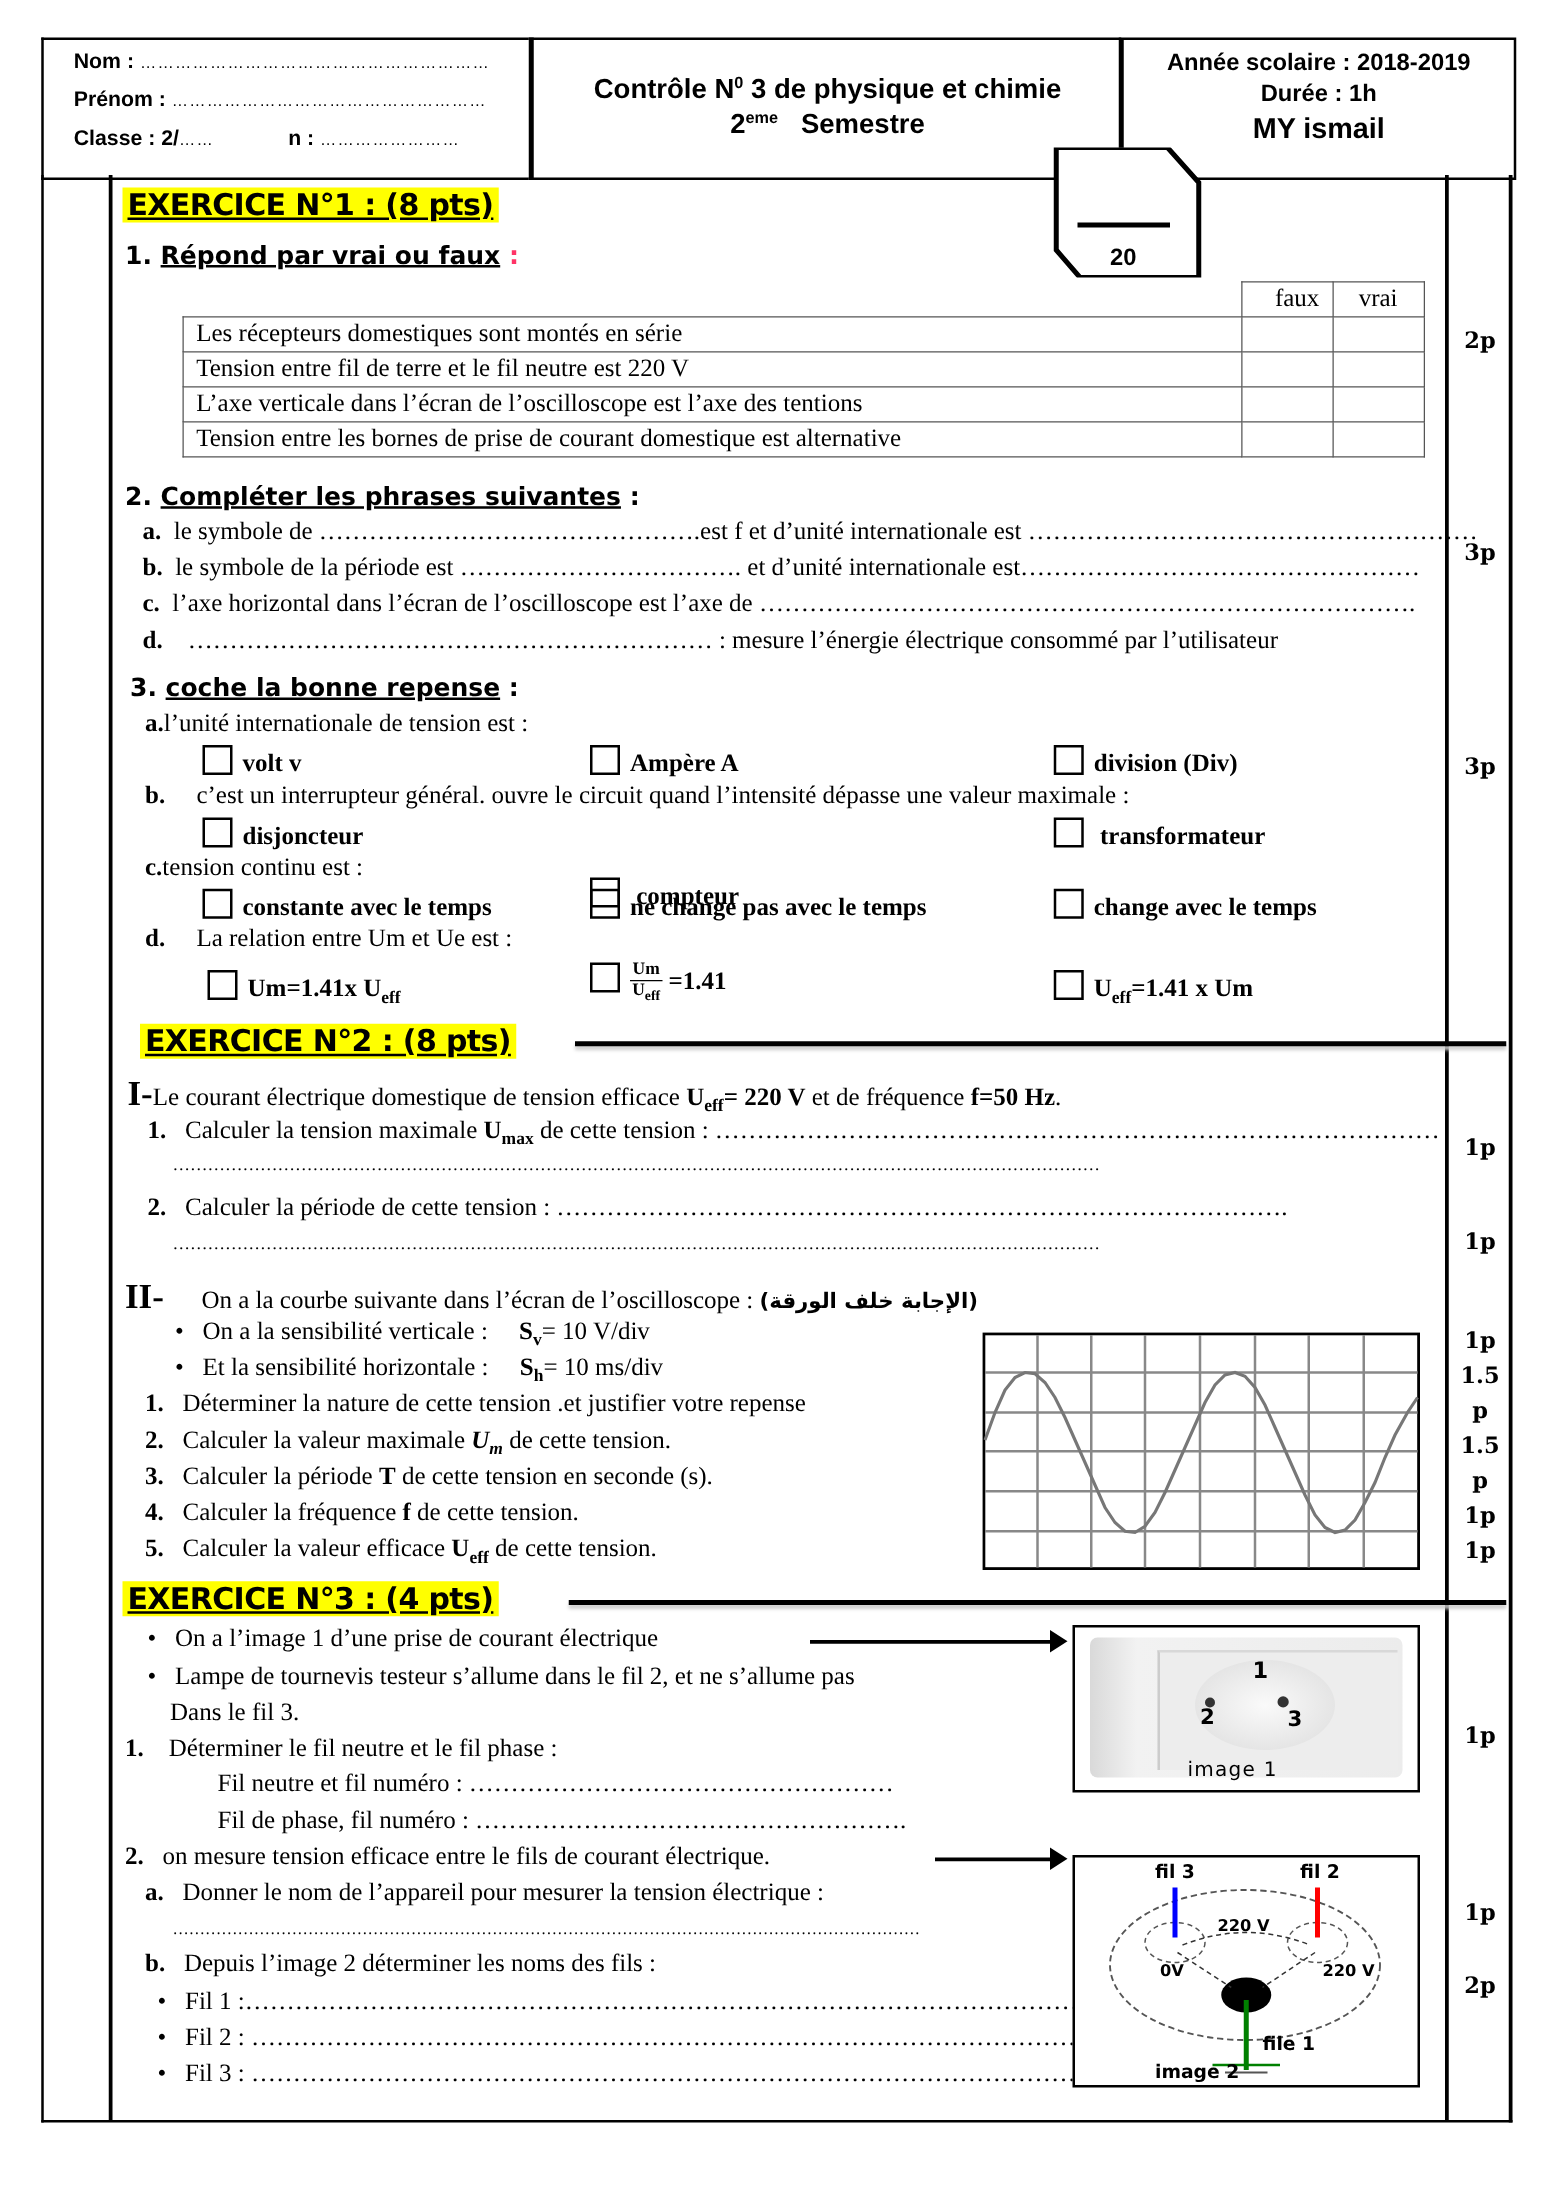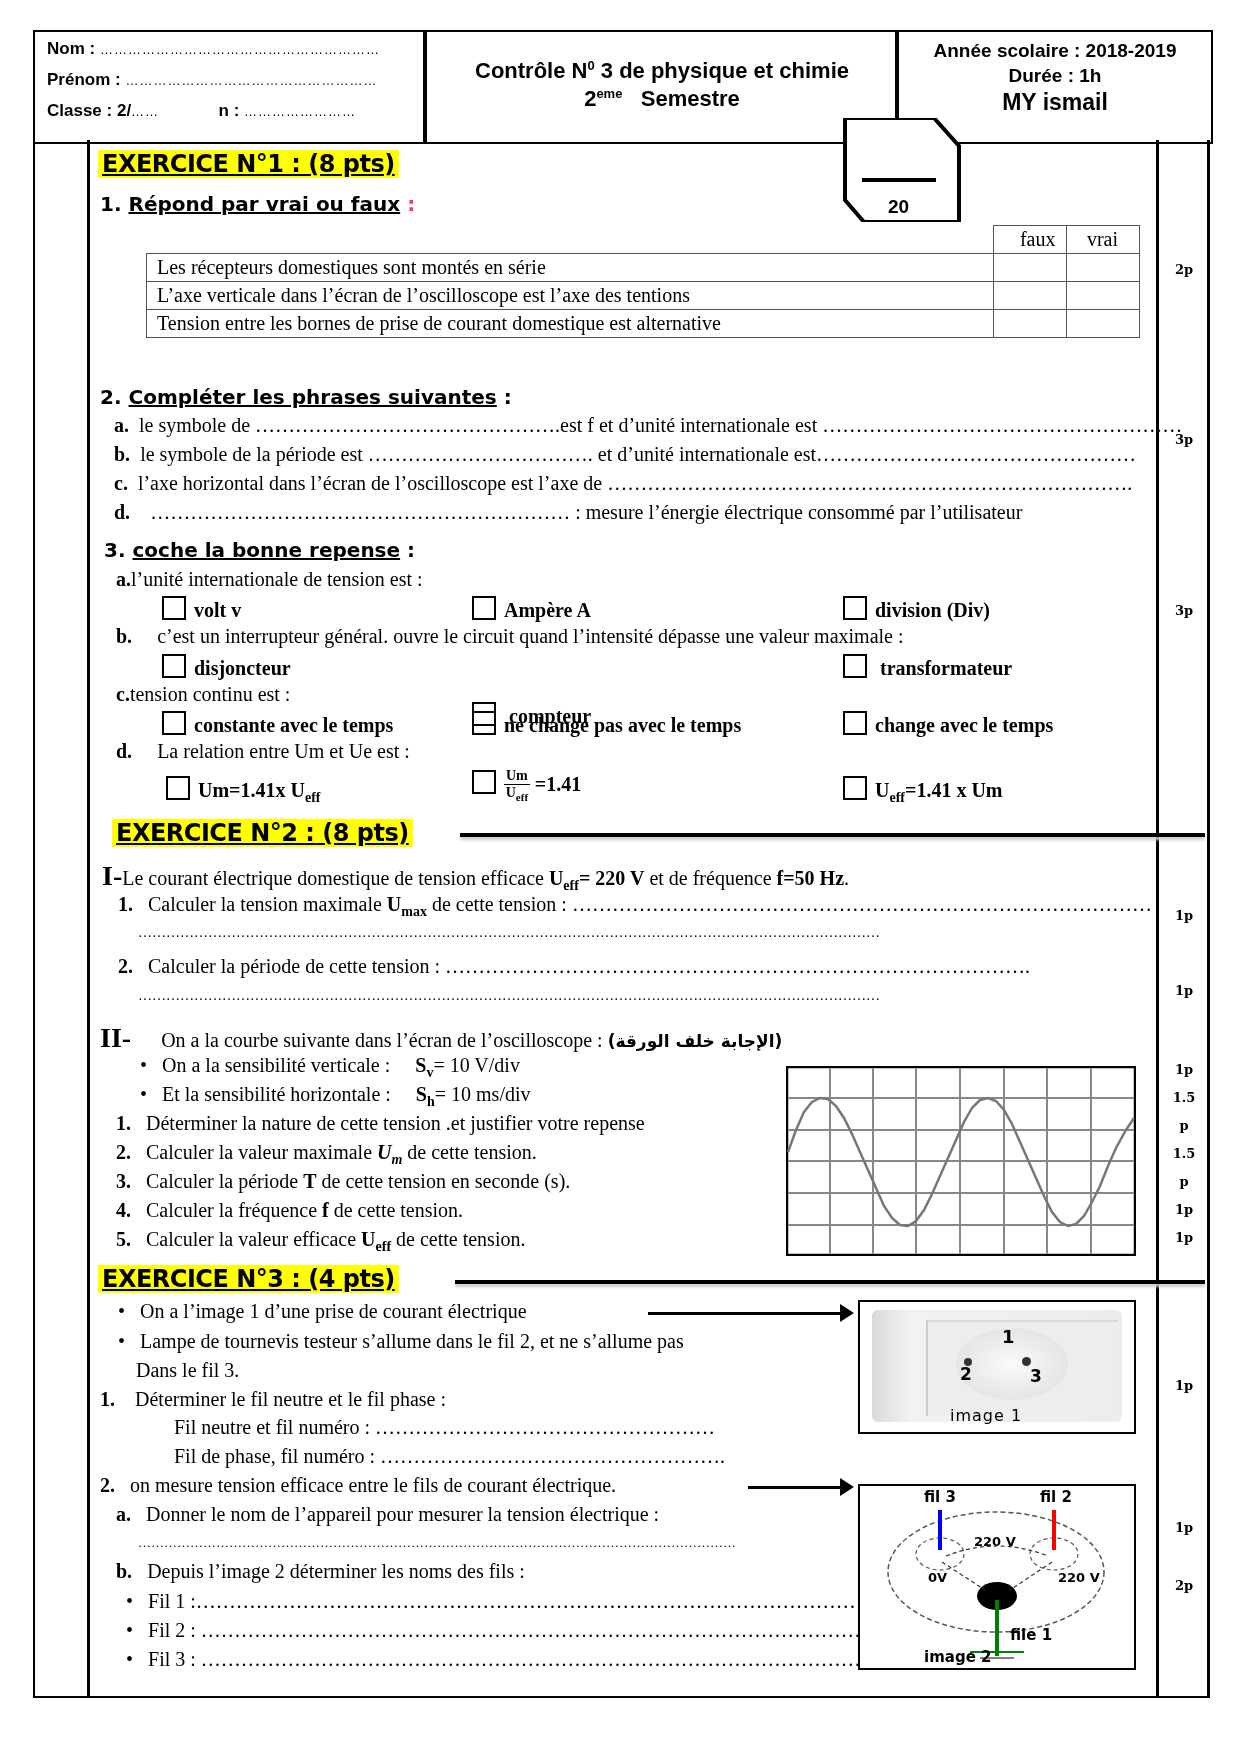--- a/index.html
+++ b/index.html
@@ -3,39 +3,39 @@
 <meta charset="utf-8">
 <style>
   html, body { margin:0; padding:0; background:#fff; }
   body { width:1240px; height:1754px; position:relative; font-family:"Liberation Serif", serif; color:#000; overflow:hidden; }
   .abs { position:absolute; }
   .sans { font-family:"DejaVu Sans", sans-serif; }
   .lsans { font-family:"Liberation Sans", sans-serif; }
   .hdr-left { left:33px; top:30px; width:388px; height:110px; border:2px solid #000; border-right:none; }
   .hdr-mid { left:423px; top:30px; width:470px; height:110px; border-top:2px solid #000; border-bottom:2px solid #000; border-left:4px solid #000; }
   .hdr-right { left:895px; top:30px; width:312px; height:110px; border:2px solid #000; border-left:4px solid #000; }
-  .hdr-left .line { font-family:"Liberation Sans", sans-serif; font-weight:bold; font-size:17px; margin-left:12px; line-height:30px; }
+  .hdr-left .line { font-family:"Liberation Sans", sans-serif; font-weight:bold; font-size:17px; margin-left:24px; line-height:30px; }
   .dots { font-weight:normal; letter-spacing:1px; font-size:13px; }
   .hdr-mid .title { font-family:"Liberation Sans", sans-serif; font-weight:bold; font-size:22px; text-align:center; margin-top:26px; }
   .hdr-mid .sub { font-family:"Liberation Sans", sans-serif; font-weight:bold; font-size:22px; text-align:center; margin-top:2px; }
   .hdr-right div { font-family:"Liberation Sans", sans-serif; font-weight:bold; text-align:center; }
   .body-frame { left:33px; top:140px; width:1172px; height:1556px; border-left:2px solid #000; border-right:3px solid #000; border-bottom:2px solid #000; }
   .left-rule { left:87px; top:140px; width:0; height:1556px; border-left:3px solid #000; }
   .right-rule { left:1156px; top:140px; width:0; height:1556px; border-left:3px solid #000; }
   .score-box { left:842px; top:118px; width:120px; height:104px; }
   .ex-title { font-family:"DejaVu Sans", sans-serif; font-weight:bold; font-size:24px; background:#ffff00; text-decoration:underline; padding:0 4px; letter-spacing:-0.5px; }
   .q-title { font-family:"DejaVu Sans", sans-serif; font-weight:bold; font-size:20px; }
   .q-title u { text-decoration:underline; }
   .txt { font-size:20px; white-space:nowrap; }
   .lbl { font-weight:bold; }
   .cb { display:inline-block; width:20px; height:20px; border:2px solid #000; vertical-align:-3px; margin-right:8px; }
   .opt { font-size:20px; font-weight:bold; white-space:nowrap; }
   table.vf { border-collapse:collapse; font-size:20px; }
   table.vf td { border:1px solid #555; padding:0 10px; height:27px; }
-  .pts { font-family:"DejaVu Serif", serif; font-weight:bold; font-size:13px; text-align:center; width:48px; }
+  .pts { font-family:"DejaVu Serif", serif; font-weight:bold; font-size:18px; text-align:center; width:48px; }
   .hrule { height:0; border-top:4px solid #000; box-shadow:0 3px 3px #ccc; }
   sub { font-size:14px;font-family:Liberation Serif, serif; }
   .frac { display:inline-block; text-align:center; vertical-align:middle; font-size:14px; font-weight:bold; line-height:16px; }
   .frac .n { border-bottom:1.5px solid #000; padding:0 2px; }
 </style>
 </head>
 <body>
 
 <div class="abs hdr-left">
   <div class="line" style="margin-top:2px;">
@@ -87,20 +87,25 @@
 
 <table class="abs vf" style="left:146px;top:225px;">
   <tbody>
       <tr style="height:27px;">
     <td style="border:none;width:826px;"></td>
     <td style="width:52px;text-align:right;">faux</td>
     <td style="width:52px;text-align:center;">vrai</td>
   </tr>
   <tr>
         <td>Les récepteurs domestiques sont montés en série</td>
+        <td></td>
+        <td></td>
+      </tr>
+  <tr>
+        <td>Tension entre fil de terre et le fil neutre est 220 V</td>
         <td></td>
         <td></td>
       </tr>
   <tr>
         <td>L’axe verticale dans l’écran de l’oscilloscope est l’axe des tentions</td>
         <td></td>
         <td></td>
       </tr>
   <tr>
         <td>Tension entre les bornes de prise de courant domestique est alternative</td>

